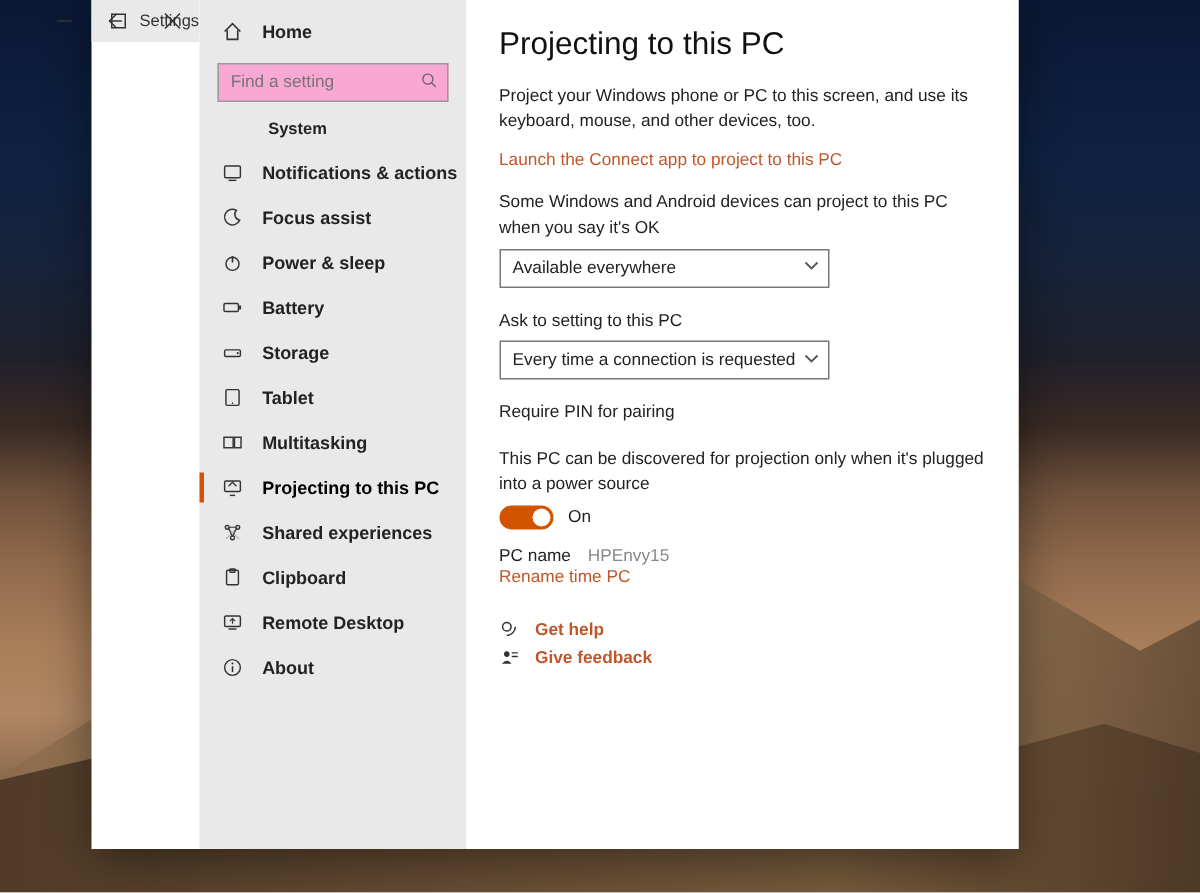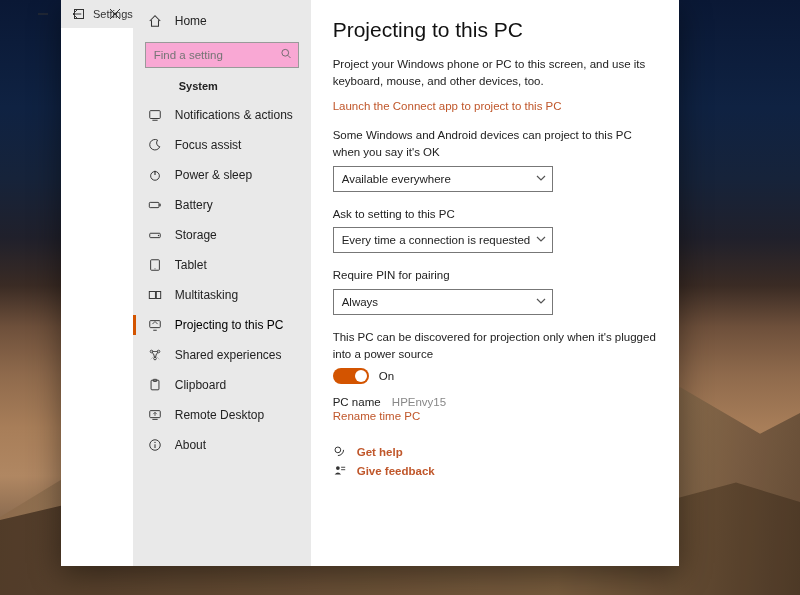--- a/index.html
+++ b/index.html
@@ -77,20 +77,21 @@
     display: flex;
     flex-direction: column;
     padding-top: 6px;
   }
   .home-row, .nav-item {
     display:flex; align-items:center;
     height: 30px;
     padding-left: 14px;
     gap: 12px;
     color:#222;
+    font-weight:bold;
   }
   .nav-item { cursor:default; }
   .nav-item .icon, .home-row .icon { width:16px; display:flex; justify-content:center; color:#333; }
   .nav-item.selected {
     position:relative; color:#000;
   }
   .nav-item.selected::before {
     content:""; position:absolute; left:0; top:5px; bottom:5px; width:3px; background:#d35400;
   }
   .search-wrap { padding: 6px 12px 8px 12px; }
@@ -350,26 +351,20 @@
 
         <div class="section-label">Ask to setting to this PC</div>
         <div class="combo">
           <span>Every time a connection is requested</span>
           <span class="chev"><svg width="10" height="10" viewBox="0 0 10 10">
                 <path d="M1 3 L5 7 L9 3" fill="none" stroke="currentColor" stroke-width="1.2"></path>
               </svg></span>
         </div>
 
         <div class="section-label">Require PIN for pairing</div>
-        <div class="combo">
-          <span>Always</span>
-          <span class="chev"><svg width="10" height="10" viewBox="0 0 10 10">
-                <path d="M1 3 L5 7 L9 3" fill="none" stroke="currentColor" stroke-width="1.2"></path>
-              </svg></span>
-        </div>
 
         <div class="section-label">This PC can be discovered for projection only when it's plugged into a power source</div>
         <div class="toggle-row">
           <div class="toggle"></div>
           <span class="toggle-label">On</span>
         </div>
 
         <div class="pcname-row">
           <span>PC name</span>
           <span class="pcname">HPEnvy15</span>

